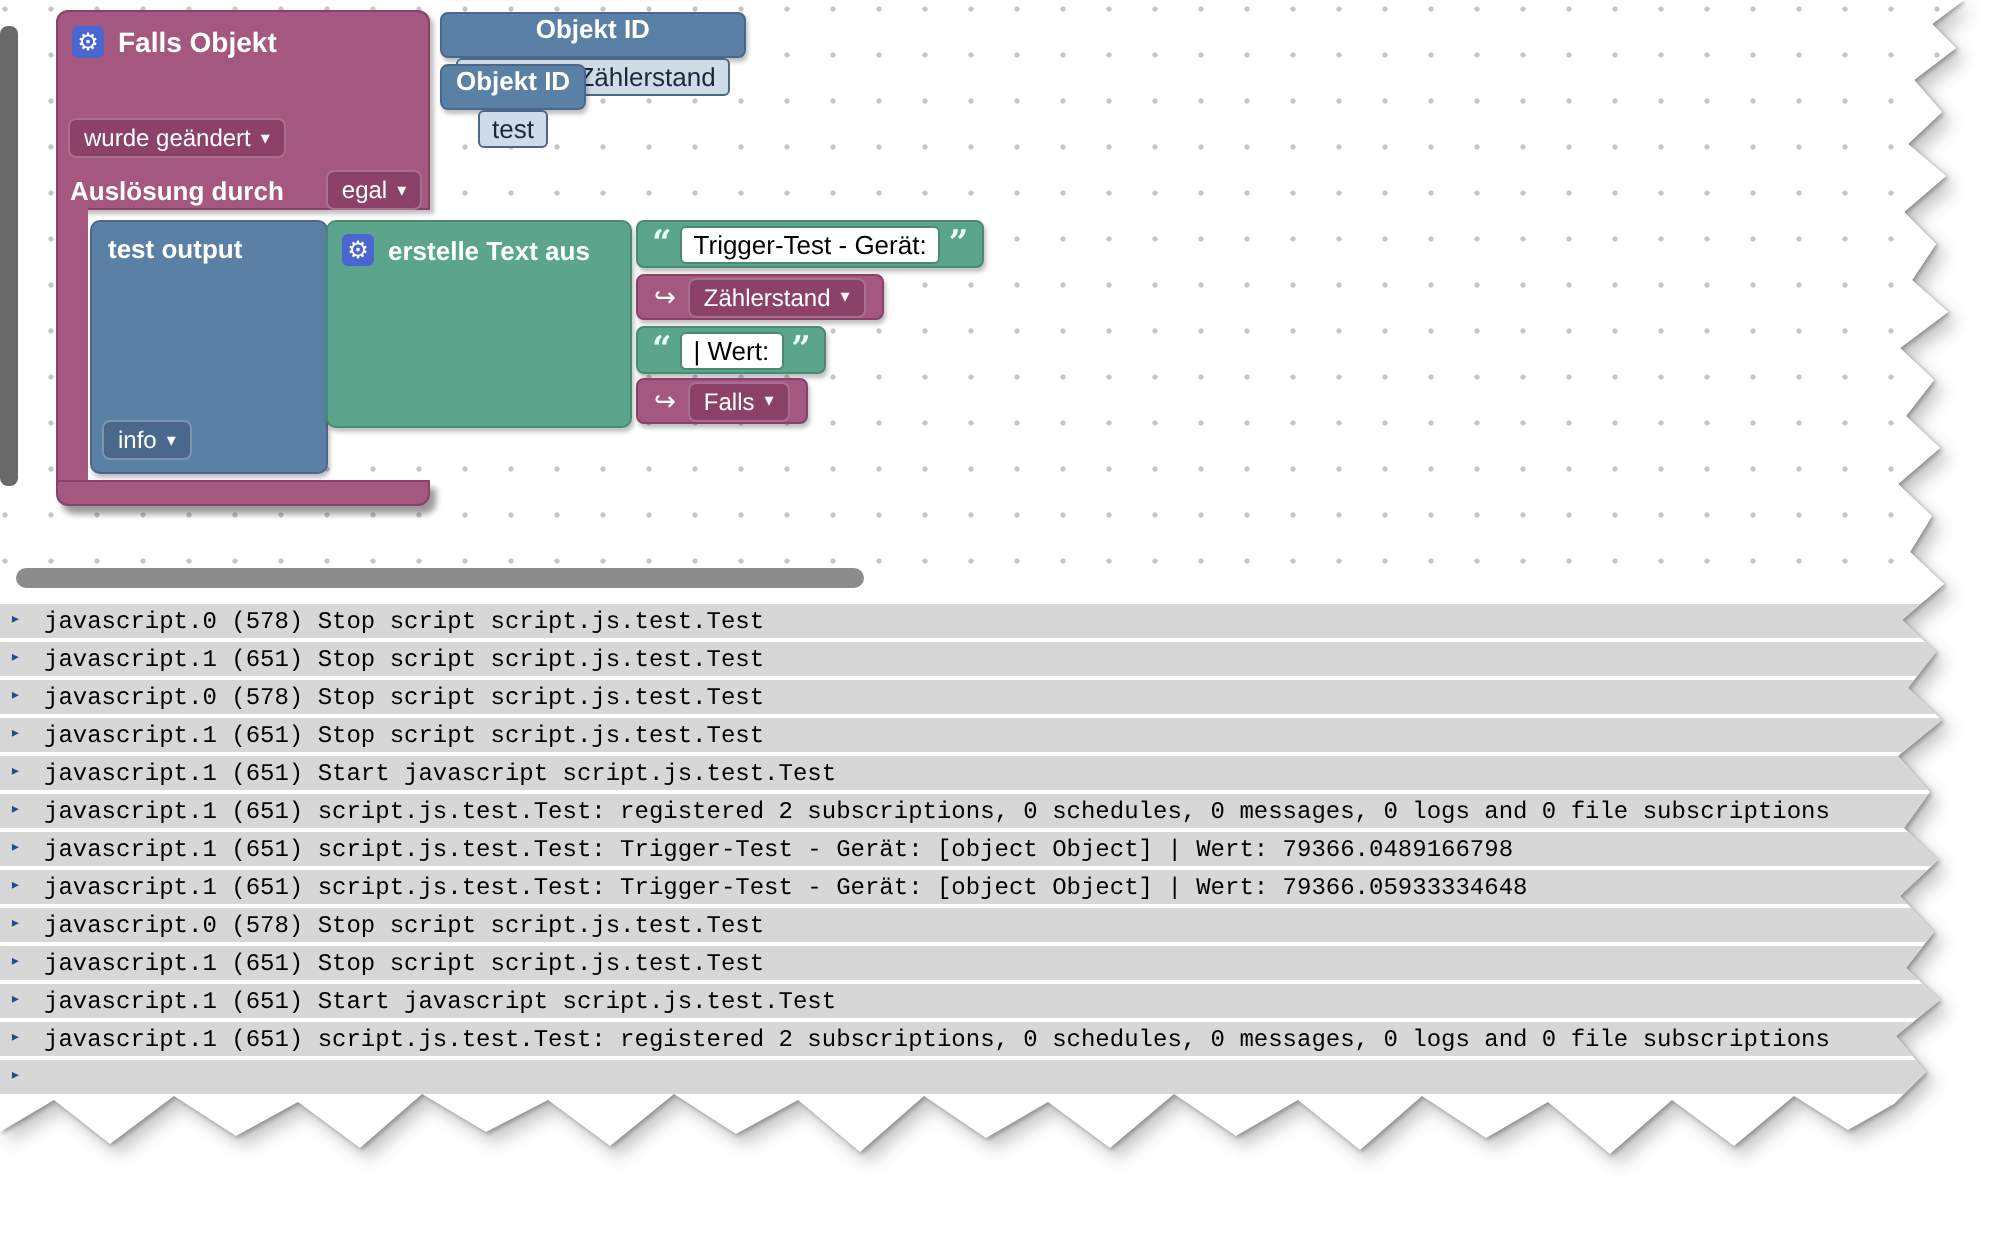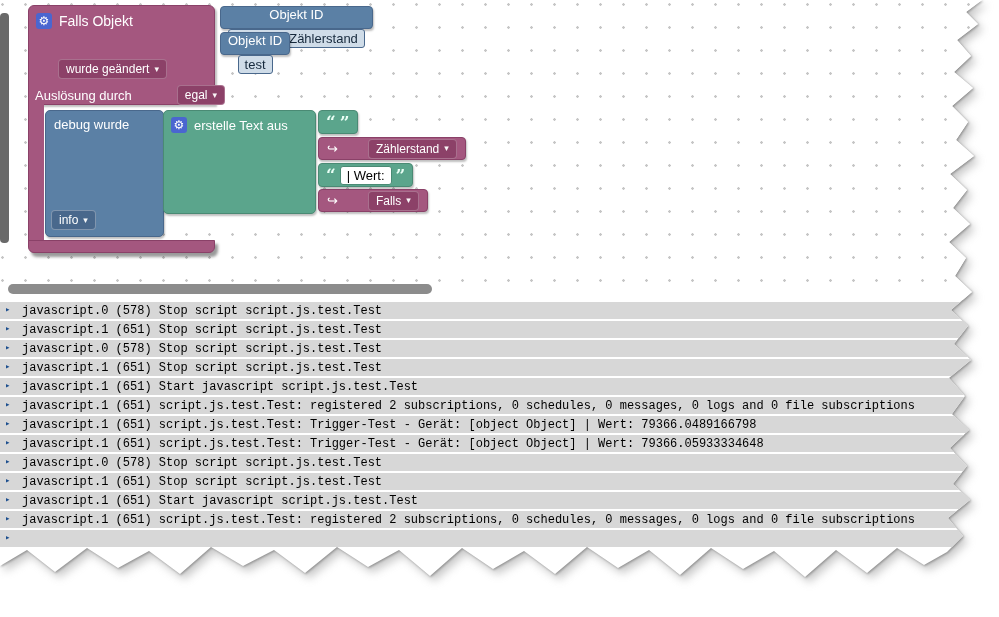--- a/index.html
+++ b/index.html
@@ -21,36 +21,36 @@
       493px 569px, 462px 548px, 430px 576px, 399px 550px, 368px 567px, 337px 547px, 305px 573px,
       274px 550px, 243px 566px, 211px 547px, 180px 574px, 149px 551px, 118px 568px, 87px 548px,
       55px 572px, 27px 550px, 0px 566px); }
 
   
   .workspace { position:absolute; left:0; top:0; width:100%; height:300px; background:#fff;
     background-image: radial-gradient(circle, #c6c6c6 1.1px, transparent 1.5px);
     background-size: 23px 23px; background-position: 14px 16px; }
 
   .blk { position:absolute; }
-  .blk-title { color:#fff; font-size:13px; white-space:nowrap; }
+  .blk-title { color:#fff; font-size:13px; white-space:nowrap;font-weight:bold; }
   .blk-header { display:flex; align-items:center; gap:7px; }
   .gear-icon { display:inline-flex; align-items:center; justify-content:center;
     width:16px; height:16px; border-radius:3px; background:#4a66d0; color:#fff; font-size:12px;
     line-height:1; cursor:pointer; flex:0 0 auto; }
 
   .dd { display:inline-flex; align-items:center; gap:5px; color:#fff; font-size:12px;
     padding:2px 7px; border-radius:4px; cursor:pointer; white-space:nowrap; }
   .caret { font-size:9px; line-height:1; opacity:.95; }
 
   
   .falls-top { left:28px; top:5px; width:187px; height:100px; background:#a4577f;
     border:1px solid #8a4168; border-radius:6px 6px 0 0; box-shadow:2px 2px 2px rgba(0,0,0,.25); }
   .falls-top .blk-header { position:absolute; left:7px; top:7px; }
   .falls-top .blk-header .blk-title { font-size:14px; }
-  .purple-dd { background:#8c4168; border:1px solid rgba(255,255,255,.25);margin-left:24px; }
+  .purple-dd { background:#8c4168; border:1px solid rgba(255,255,255,.25); }
   .falls-changed { position:absolute; left:5px; top:53px; }
   .falls-trigger-row { position:absolute; left:6px; top:79px; display:flex; align-items:center; gap:21px;text-align:right; }
   .falls-spine { left:28px; top:104px; width:16px; height:137px; background:#a4577f;
     border-left:1px solid #8a4168; }
   .falls-bottom { left:28px; top:240px; width:187px; height:13px; background:#a4577f;
     border:1px solid #8a4168; border-radius:0 0 6px 6px; box-shadow:3px 4px 3px rgba(0,0,0,.4); }
 
   
   .objekt-block { display:inline-flex; align-items:center; gap:7px; height:23px;
     background:#5b80a5; border:1px solid #49688c; border-radius:4px; padding:0 7px;
@@ -131,36 +131,37 @@
         <div class="blk objekt-block" style="left:220px; top:6px;">
           <span class="blk-title">Objekt ID</span>
           <span class="sys-field">Aktueller Zählerstand</span>
         </div>
         <div class="blk objekt-block" style="left:220px; top:32px;">
           <span class="blk-title">Objekt ID</span>
           <span class="sys-field">test</span>
         </div>
 
         <div class="blk debug-block">
-          <span class="blk-title">debug wurde</span>
+          <span class="blk-title">test output</span>
           <div class="dd blue-dd">
             <span>info</span>
             <span class="caret">▾</span>
           </div>
         </div>
 
         <div class="blk textjoin-block">
           <div class="blk-header">
             <span class="gear-icon">⚙</span>
             <span class="blk-title">erstelle Text aus</span>
           </div>
         </div>
 
         <div class="blk str-block" style="left:318px; top:110px;">
           <span class="quote">“</span>
+          <span class="str-field">Trigger-Test - Gerät:</span>
           <span class="quote">”</span>
         </div>
 
         <div class="blk var-block" style="left:318px; top:137px;">
           <span class="var-arrow">↪</span>
           <div class="dd purple-dd">
             <span>Zählerstand</span>
             <span class="caret">▾</span>
           </div>
         </div>

